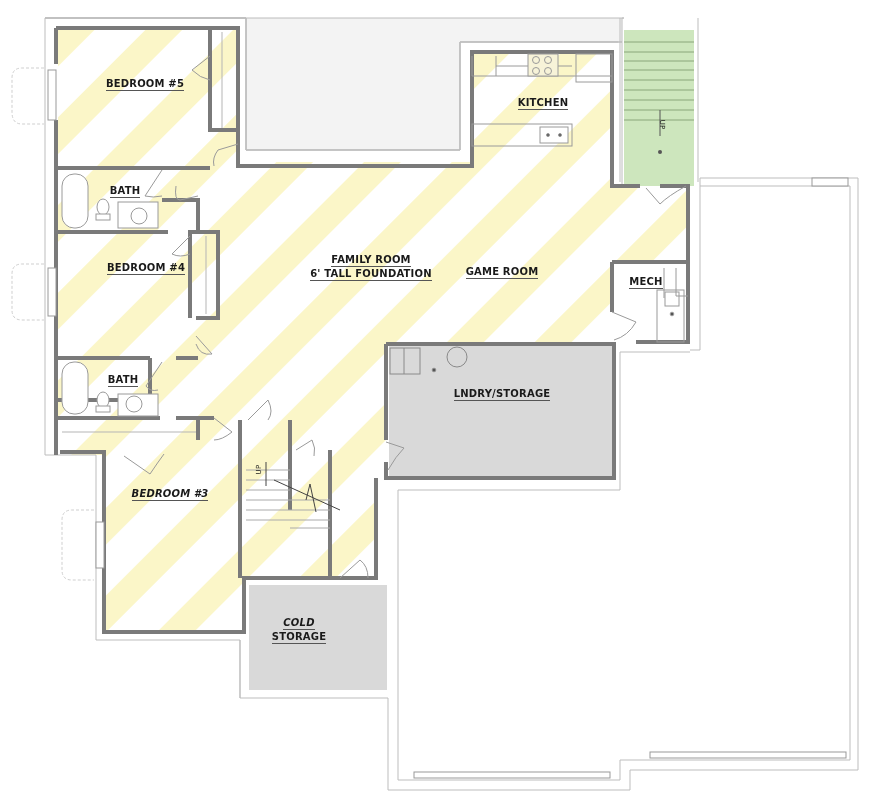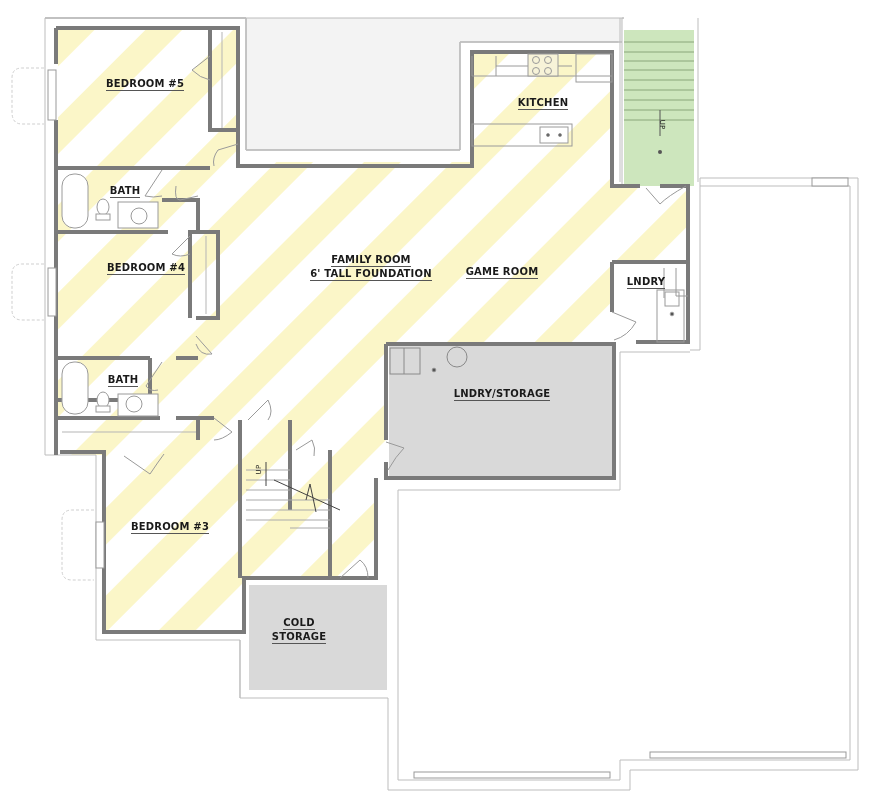--- a/index.html
+++ b/index.html
@@ -184,28 +184,28 @@
     <path d="M612,312 L636,322 Q628,336 614,340"></path>
     <path d="M646,188 L660,204 Q668,196 686,186"></path>
     <path d="M340,578 L360,560 Q368,566 368,578"></path>
   </g>
 </svg>
 
 <div class="label" style="left:100px; top:77px; width:90px;"><span>BEDROOM #5</span></div>
 <div class="label" style="left:100px; top:184px; width:50px;"><span>BATH</span></div>
 <div class="label" style="left:93px; top:261px; width:90px;margin-left:8px;"><span>BEDROOM #4</span></div>
 <div class="label" style="left:98px; top:373px; width:50px;"><span>BATH</span></div>
-<div class="label" style="left:125px; top:520px; width:90px;"><span>BEDROOM #3</span></div>
+<div class="label" style="left:125px; top:487px; width:90px;font-style:italic;"><span>BEDROOM #3</span></div>
 <div class="label" style="left:296px; top:253px; width:150px;">
   <span class="line" style="border:none;"><span>FAMILY ROOM</span></span>
   <span class="line" style="border:none;"><span>6' TALL FOUNDATION</span></span>
 </div>
 <div class="label" style="left:457px; top:265px; width:90px;"><span>GAME ROOM</span></div>
 <div class="label" style="left:508px; top:96px; width:70px;"><span>KITCHEN</span></div>
-<div class="label" style="left:622px; top:275px; width:48px;"><span>LNDRY</span></div>
+<div class="label" style="left:622px; top:275px; width:48px;"><span>MECH</span></div>
 <div class="label" style="left:450px; top:387px; width:104px;"><span>LNDRY/STORAGE</span></div>
 <div class="label" style="left:264px; top:616px; width:70px;">
-  <span class="line" style="border:none;"><span>COLD</span></span>
+  <span class="line" style="border:none;font-style:italic;"><span>COLD</span></span>
   <span class="line" style="border:none;text-align:center;"><span>STORAGE</span></span>
 </div>
 
 <div class="label" style="left:657px; top:118px; font-size:7px; font-weight:normal; transform:rotate(90deg);">UP</div>
 <div class="label" style="left:255px; top:463px; font-size:7px; font-weight:normal; transform:rotate(-90deg);">UP</div>
 
 </body></html>

